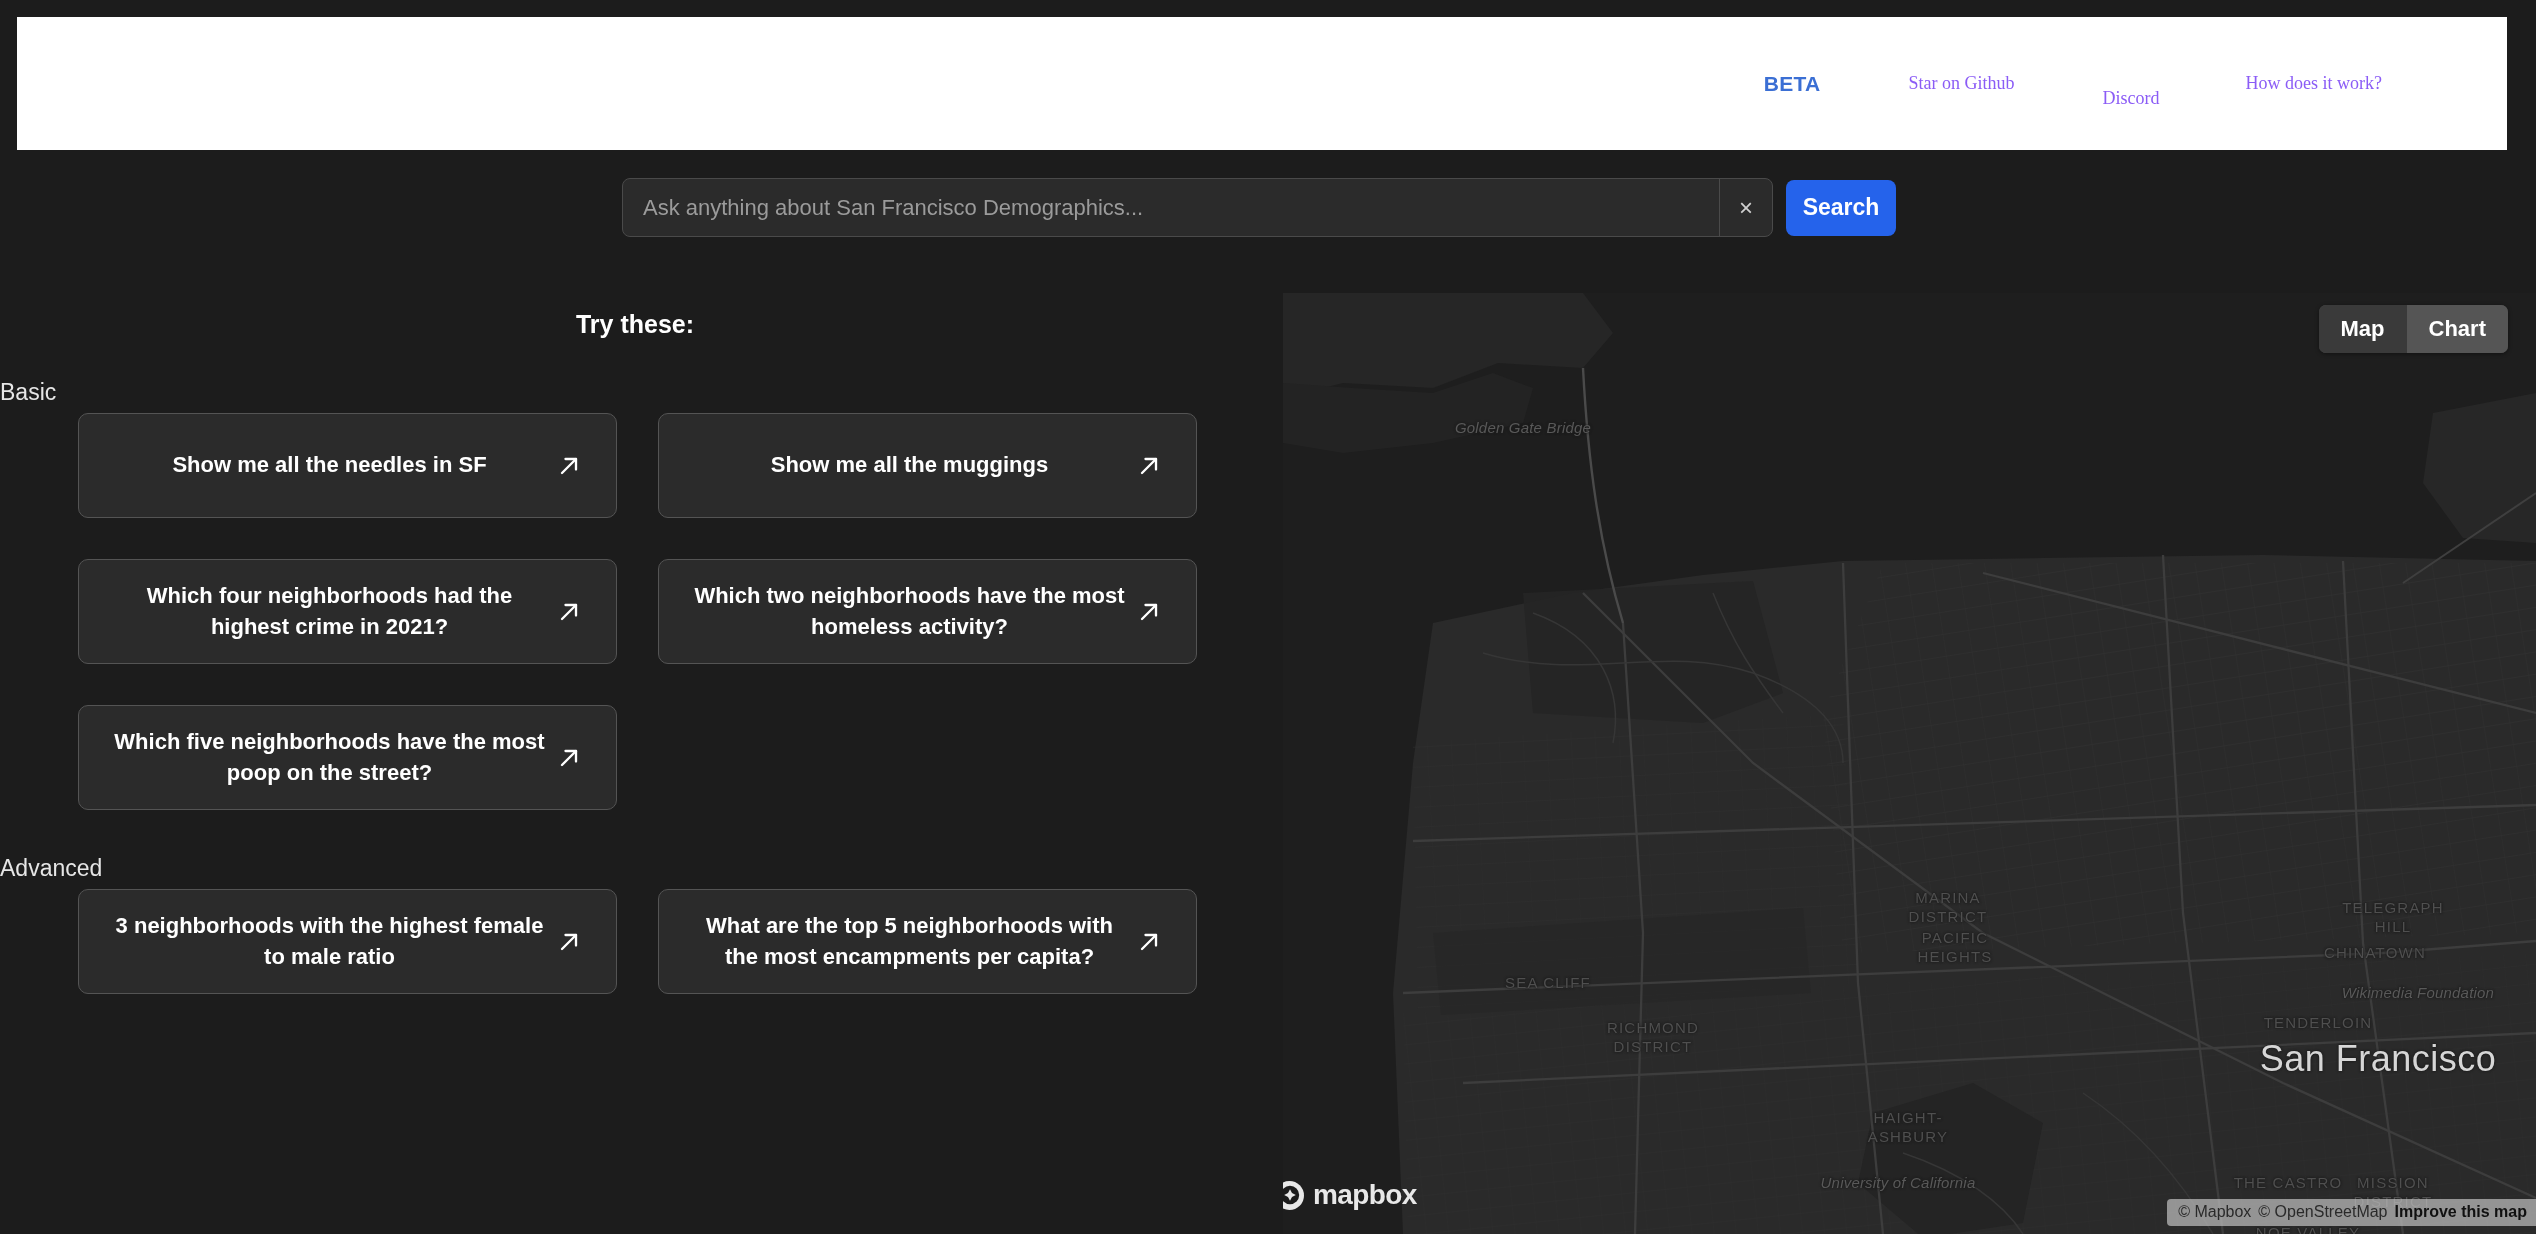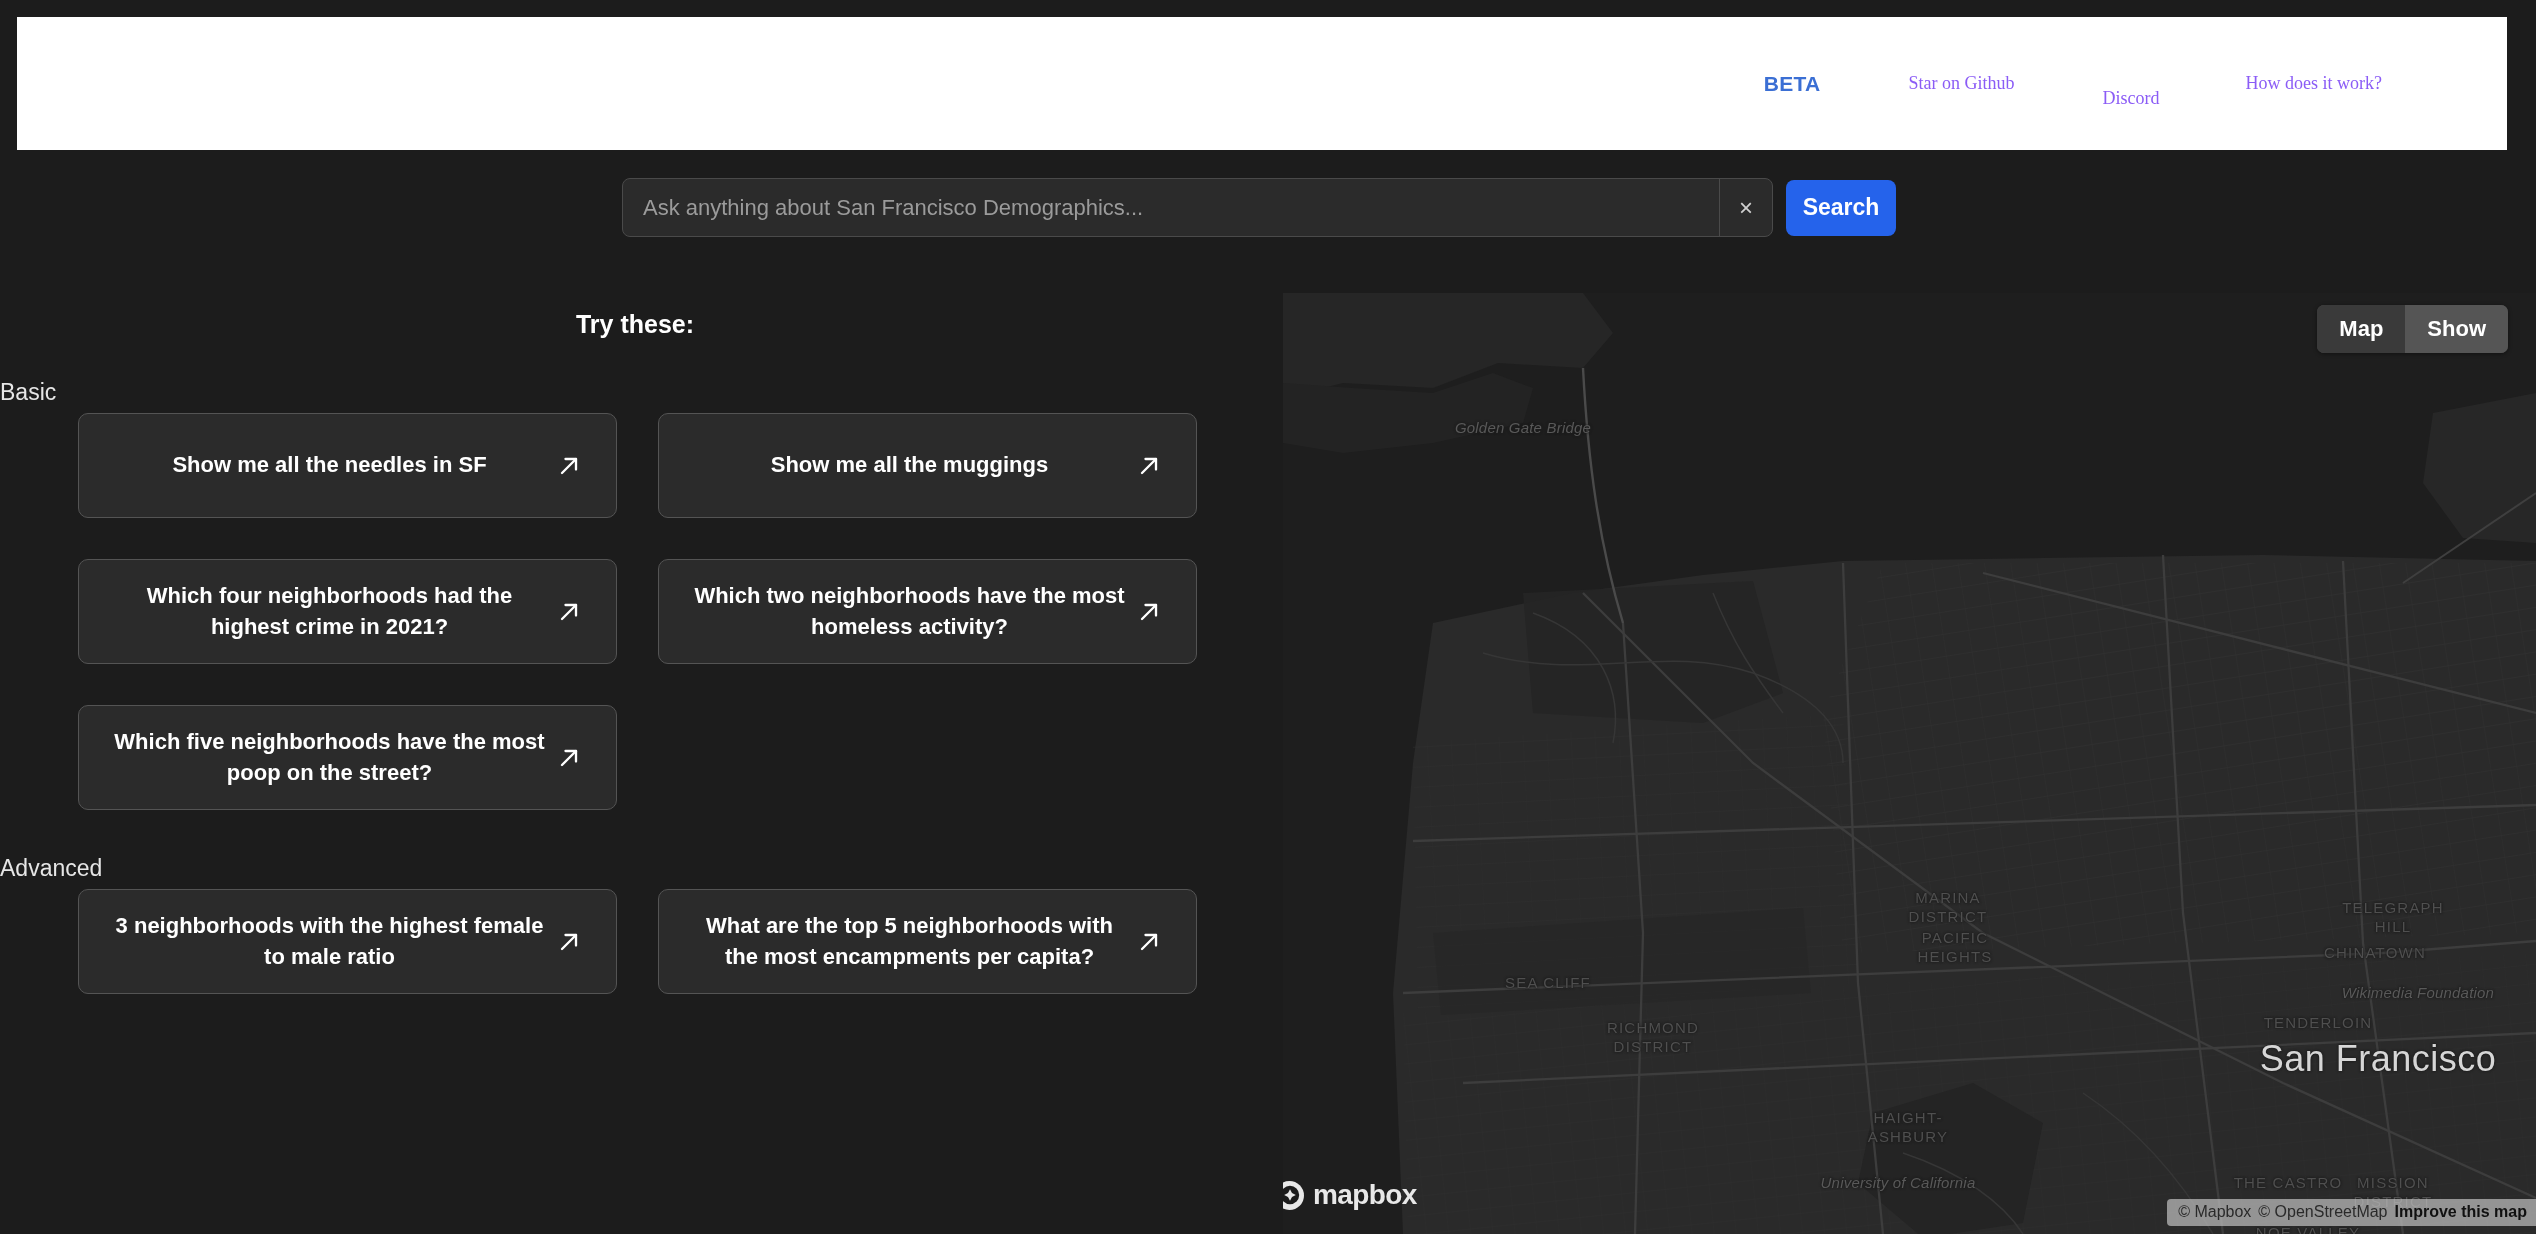--- a/index.html
+++ b/index.html
@@ -448,21 +448,21 @@
       <div class="map-label poi" style="left:615px; top:890px;">University of California</div>
       <div class="map-label" style="left:1005px; top:890px;">THE CASTRO</div>
       <div class="map-label" style="left:1110px; top:900px;">MISSION
 DISTRICT</div>
       <div class="map-label" style="left:1025px; top:940px;">NOE VALLEY</div>
 
     </div>
 
     <div class="map-toggle">
       <button>Map</button>
-      <button class="active">Show</button>
+      <button class="active">Chart</button>
     </div>
 
     <div class="mapbox-logo">
       <span class="mapbox-mark">
         <svg width="20" height="20" viewBox="0 0 24 24">
           <circle cx="12" cy="12" r="11" fill="#1c1c1c"></circle>
           <path d="M12 5 L14.4 9.6 L19 12 L14.4 14.4 L12 19 L9.6 14.4 L5 12 L9.6 9.6 Z" fill="#e8e8e8"></path>
         </svg>
       </span>
       <span class="mapbox-word">mapbox</span>

